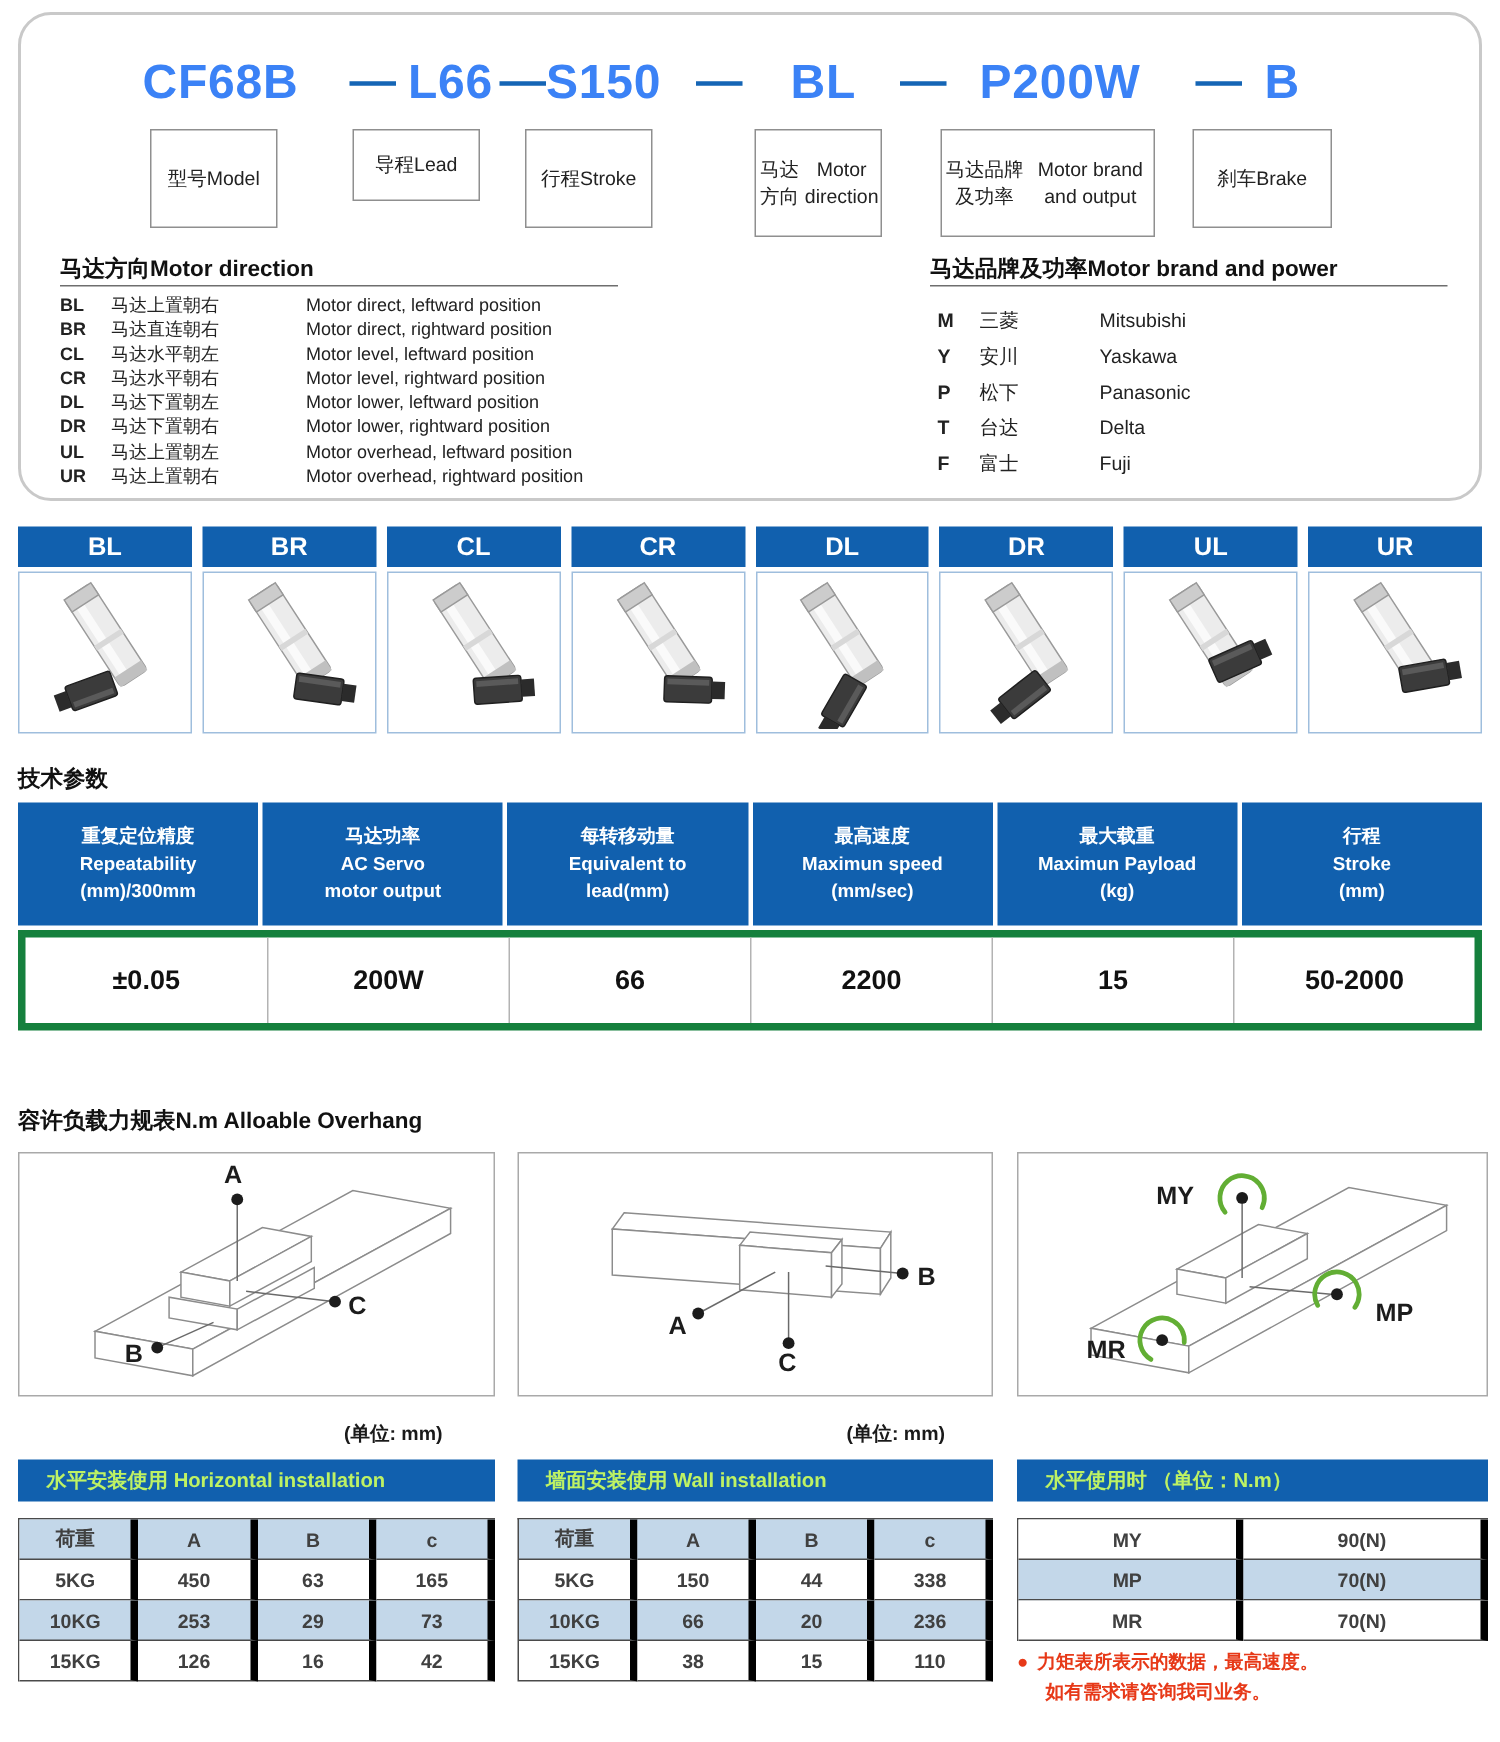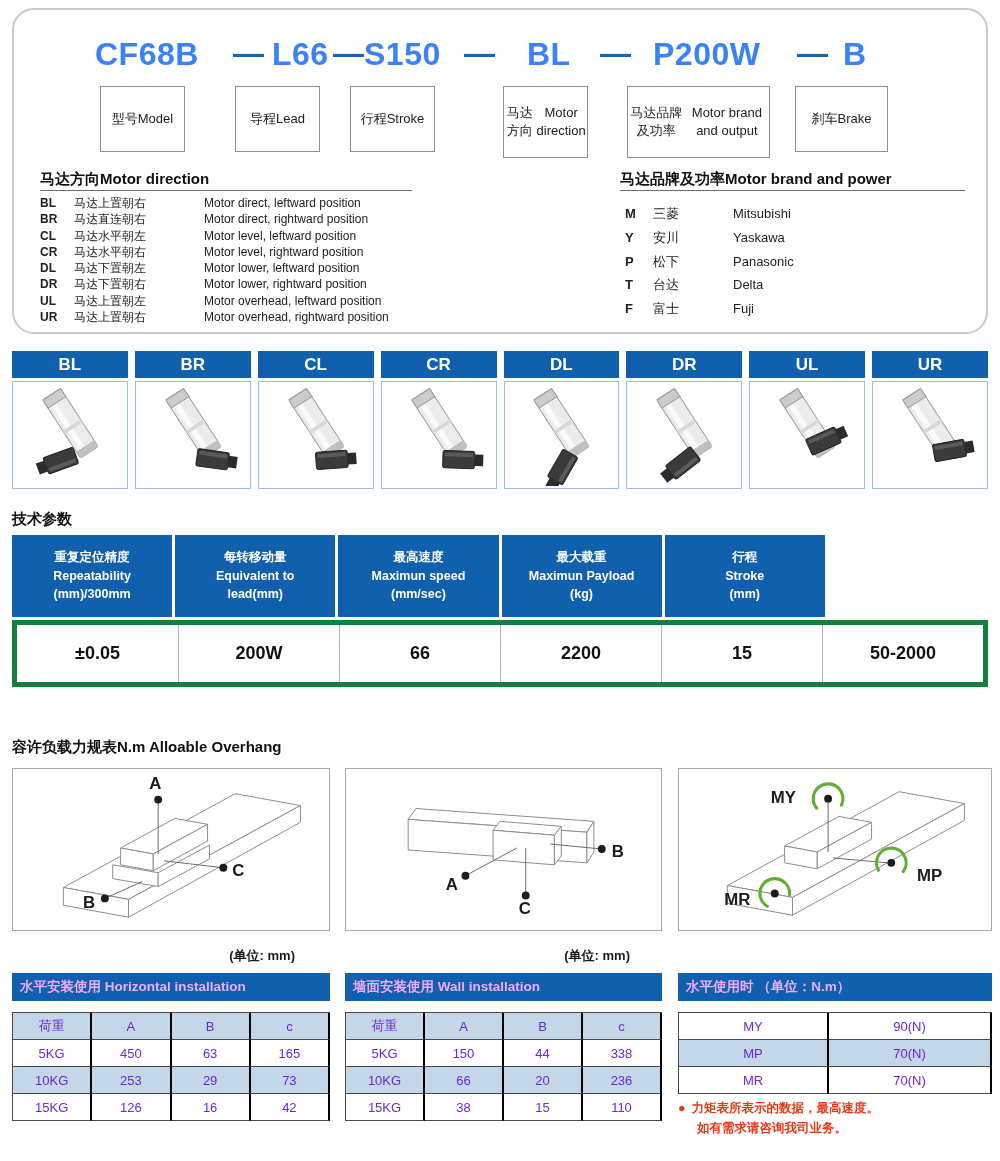--- a/index.html
+++ b/index.html
@@ -39,24 +39,24 @@
   .diag{top:768px;height:163px;border:1px solid #a9a9a9;background:#fff}
   .diag svg{width:100%;height:100%}
   .wire{fill:#fff;stroke:#8c8c8c;stroke-width:1}
   .lline{stroke:#6a6a6a;stroke-width:1}
   .ldot{fill:#1c1c1c}
   .ltxt{font-size:17px;font-weight:bold;fill:#1c1c1c}
   .garc{fill:none;stroke:#62ae34;stroke-width:3.2;stroke-linecap:round}
 
   
   .unit{top:947px;width:115px;text-align:right;font-size:13px;font-weight:bold}
-  .bar{top:973px;height:28px;background:#1160ae;color:#f0abfc;font-size:13.5px;font-weight:bold;line-height:28px;padding-left:8px}
+  .bar{top:973px;height:28px;background:#1160ae;color:#bef264;font-size:13.5px;font-weight:bold;line-height:28px;padding-left:19px}
   .grid4{top:1012px;display:grid;grid-template-columns:repeat(4,1fr);grid-auto-rows:27px;border-top:1px solid #4a4a4a;border-left:1px solid #4a4a4a}
   .grid2{top:1012px;display:grid;grid-template-columns:150px 1fr;grid-auto-rows:27px;border-top:1px solid #4a4a4a;border-left:1px solid #4a4a4a}
-  .tc{border-right:2px solid #000000;border-bottom:1px solid #4a4a4a;display:flex;align-items:center;justify-content:center;font-size:13px;font-weight:normal;color:#6d28d9;background:#fff}
+  .tc{border-right:5px solid #000000;border-bottom:1px solid #4a4a4a;display:flex;align-items:center;justify-content:center;font-size:13px;font-weight:bold;color:#404040;background:#fff}
   .tc.blue{background:#c3d7e9}
   .notes{left:678px;top:1098px;width:314px;color:#e73918;font-size:12.5px;font-weight:bold;line-height:1.6}
   .notes .bullet{margin-right:6px}
   .notes .indent{padding-left:19px}
 </style>
 </head>
 <body>
 
 <div class="abs model-box"></div>
 
@@ -69,21 +69,21 @@
 <span class="abs seg" style="left:527px">BL</span>
 <span class="abs mdash" style="left:600px">—</span>
 <span class="abs seg" style="left:653px">P200W</span>
 <span class="abs mdash" style="left:797px">—</span>
 <span class="abs seg" style="left:843px">B</span>
 
 <div class="abs lbox" style="left:100px;width:85px;height:66px">
   <span class="cn">型号</span>
   <span>Model</span>
 </div>
-<div class="abs lbox" style="left:235px;width:85px;height:66px">
+<div class="abs lbox" style="left:235px;width:85px;height:48px">
   <span class="cn">导程</span>
   <span>Lead</span>
 </div>
 <div class="abs lbox" style="left:350px;width:85px;height:66px">
   <span class="cn">行程</span>
   <span>Stroke</span>
 </div>
 <div class="abs lbox" style="left:503px;width:85px;height:72px">
   <span class="cn">马达方向</span>
   <span>Motor direction</span>
@@ -308,20 +308,25 @@
 
 <div class="abs sec-title tech-title">技术参数</div>
 
 <div class="abs tech-head">
   <div class="cell">
     <span>重复定位精度</span>
     <span>Repeatability</span>
     <span>(mm)/300mm</span>
   </div>
   <div class="cell">
+    <span>马达功率</span>
+    <span>AC Servo</span>
+    <span>motor output</span>
+  </div>
+  <div class="cell">
     <span>每转移动量</span>
     <span>Equivalent to</span>
     <span>lead(mm)</span>
   </div>
   <div class="cell">
     <span>最高速度</span>
     <span>Maximun speed</span>
     <span>(mm/sec)</span>
   </div>
   <div class="cell">

